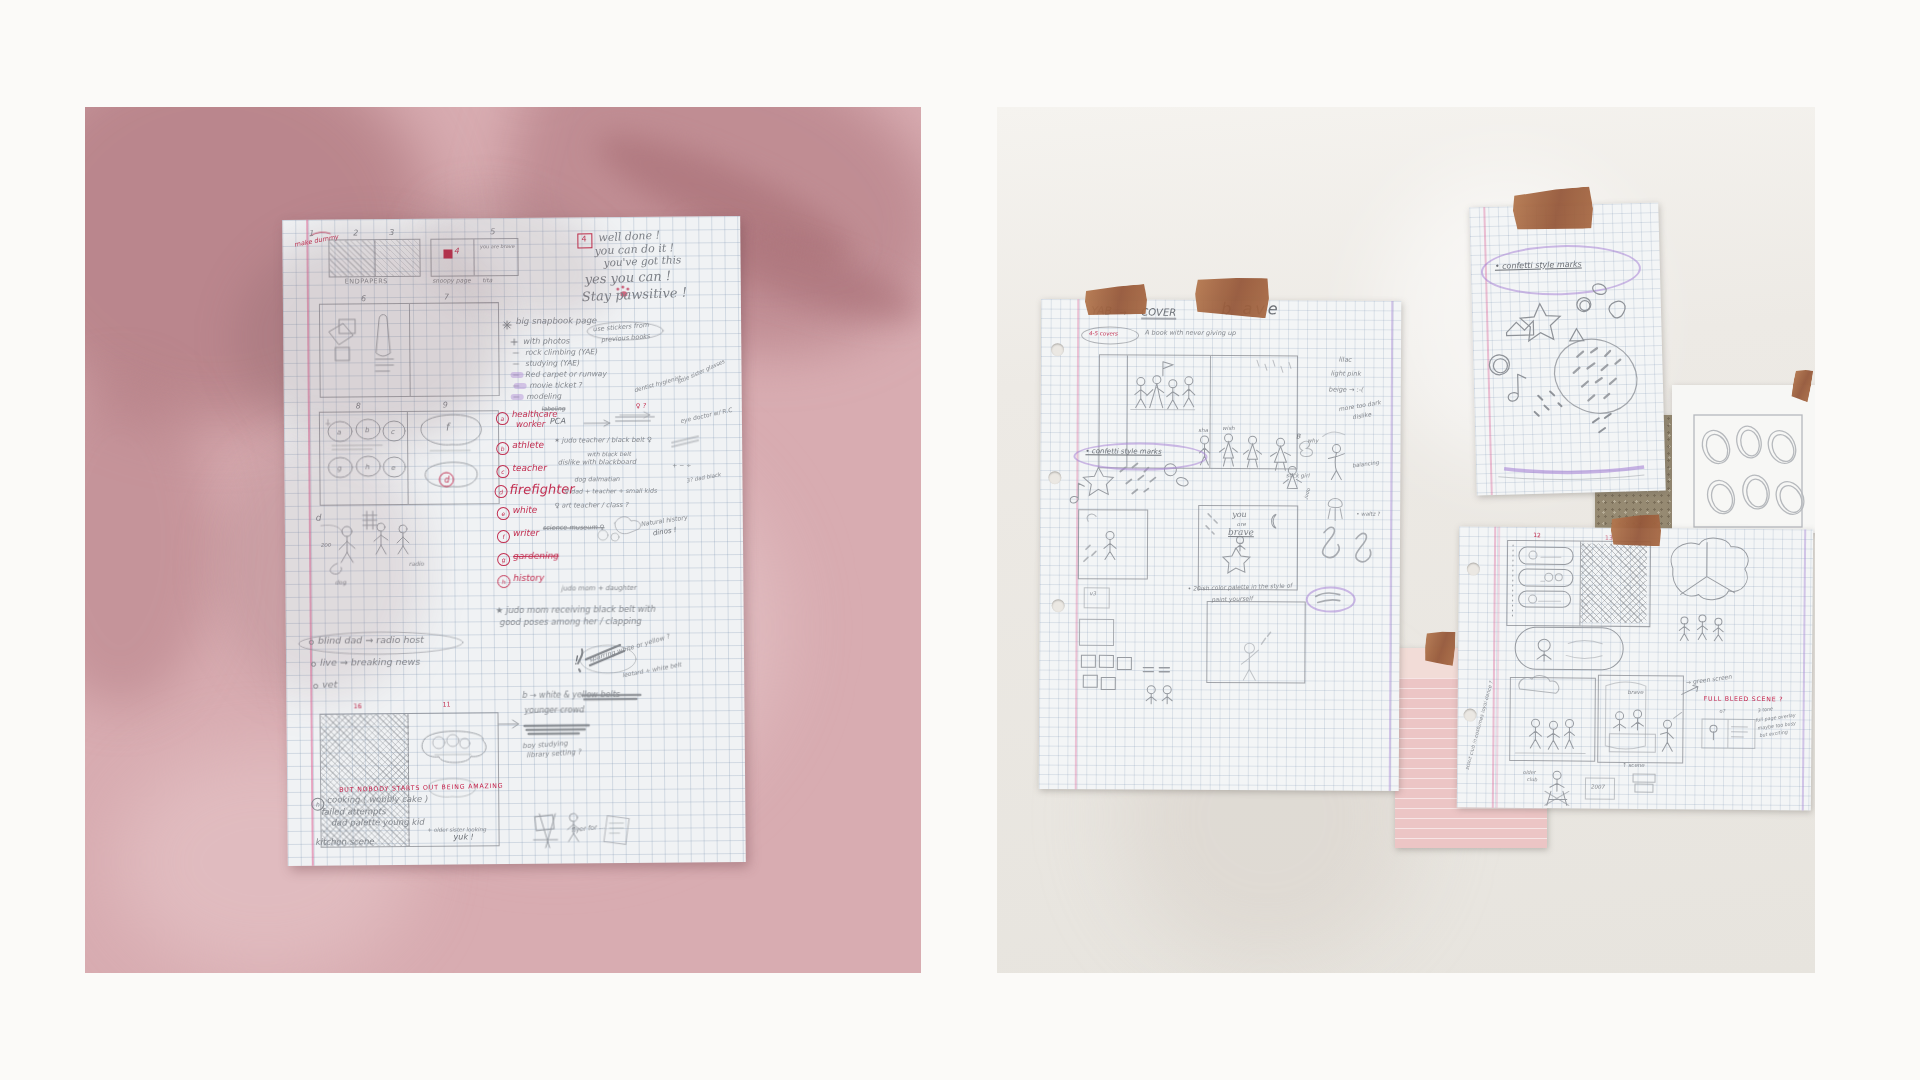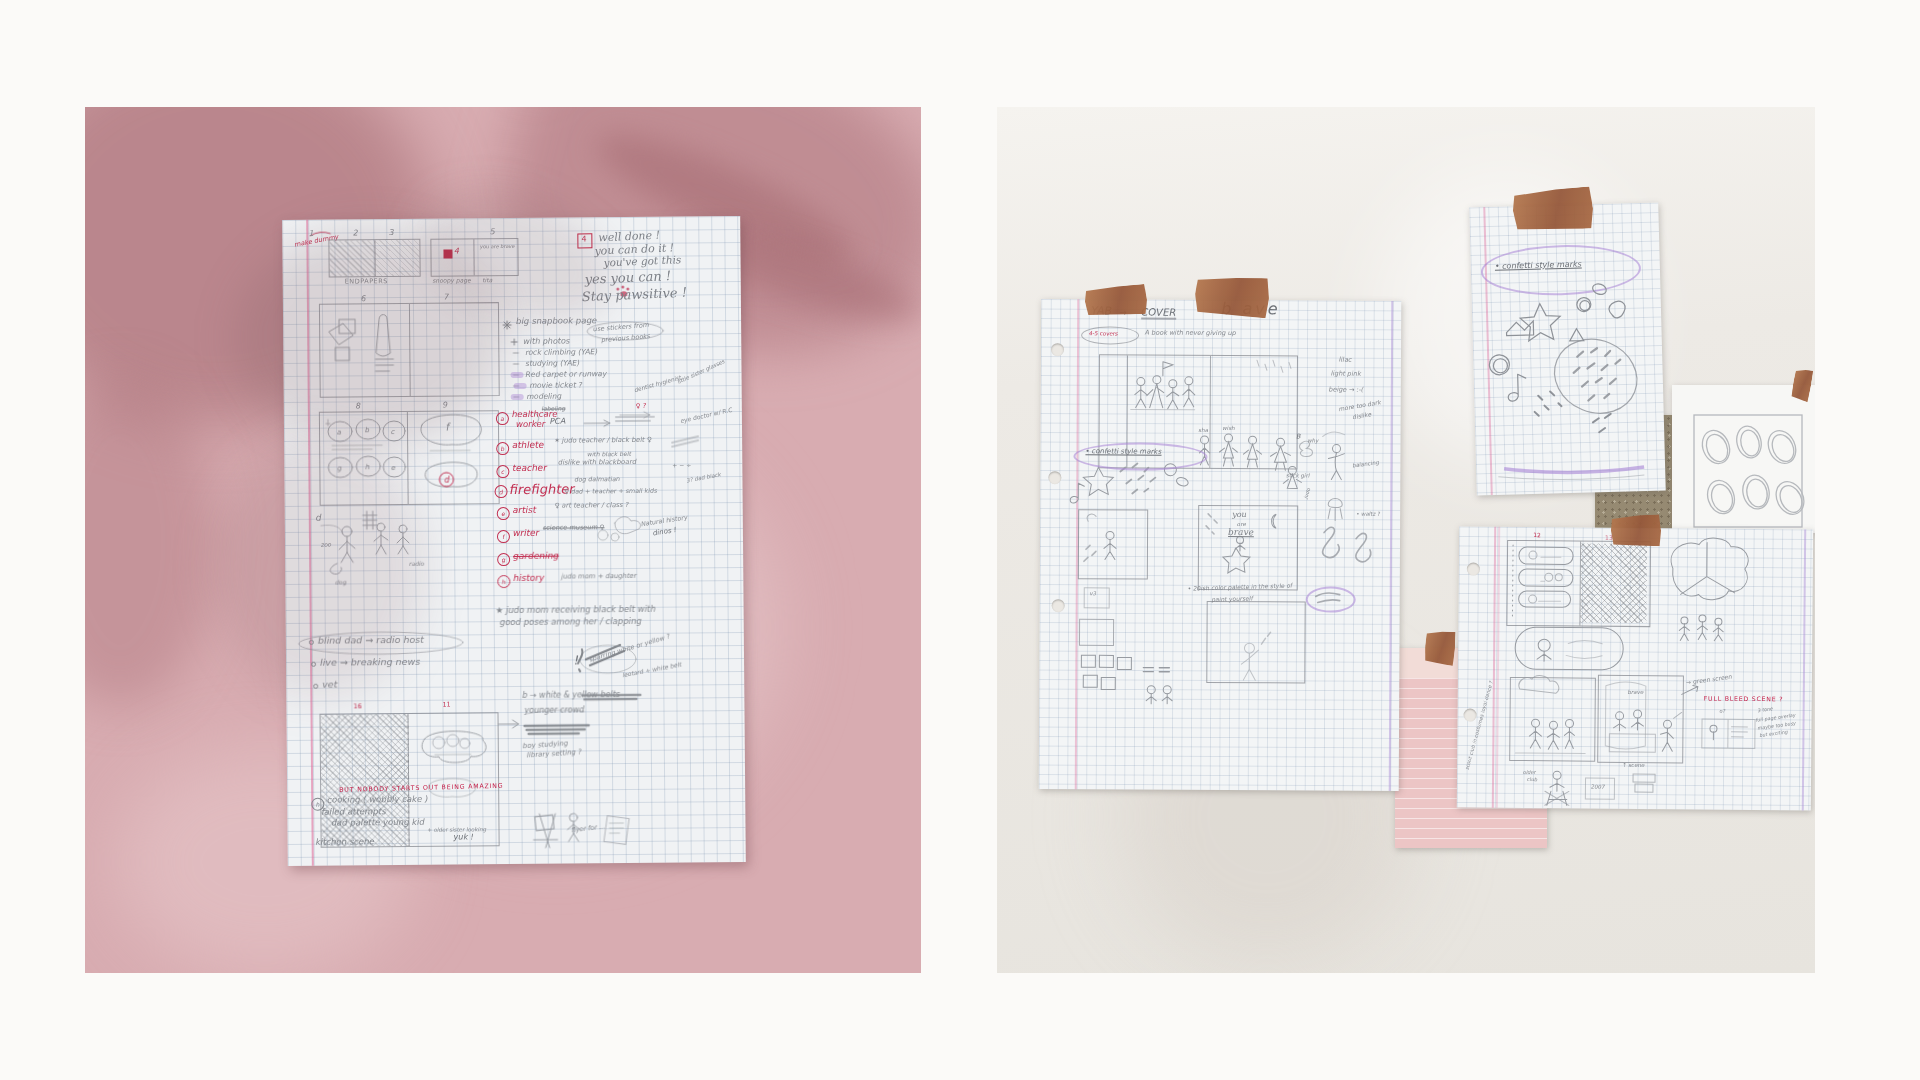--- a/index.html
+++ b/index.html
@@ -244,35 +244,35 @@
     <span class="t pencil" style="left:274px;top:242px;font-size:6.8px">dislike with blackboard</span>
     <span class="t pencil" style="left:388px;top:246px;font-size:6px">+ − ÷</span>
 
     <div class="letter-badge" style="left:210px;top:267px"><span>d</span></div>
     <span class="t red" style="left:225px;top:265px;font-size:13px">firefighter</span>
     <span class="t pencil" style="left:290px;top:258px;font-size:6.3px">dog dalmatian</span>
     <span class="t pencil" style="left:280px;top:270px;font-size:6.3px">♀ dad + teacher + small kids</span>
     <span class="t pencil" style="left:402px;top:258px;font-size:5.5px;transform:rotate(-10deg)">3? dad black</span>
 
     <div class="letter-badge" style="left:212px;top:289px"><span>e</span></div>
-    <span class="t red" style="left:228px;top:287px;font-size:9px">artist</span>
+    <span class="t red" style="left:228px;top:287px;font-size:9px">white</span>
     <span class="t pencil" style="left:270px;top:285px;font-size:6.8px">♀ art teacher / class ?</span>
 
     <div class="letter-badge" style="left:212px;top:312px"><span>f</span></div>
     <span class="t red" style="left:228px;top:310px;font-size:9px">writer</span>
     <span class="t pencil strike" style="left:258px;top:307px;font-size:6.5px">science museum ♀</span>
     <span class="t pencil" style="left:356px;top:300px;font-size:6.3px;transform:rotate(-8deg)">Natural history</span>
     <span class="t pencil2" style="left:368px;top:312px;font-size:7px;transform:rotate(-8deg)">dinos !</span>
 
     <div class="letter-badge" style="left:212px;top:335px"><span>g</span></div>
     <span class="t red strike" style="left:228px;top:333px;font-size:9px">gardening</span>
 
     <div class="letter-badge" style="left:212px;top:357px"><span>h</span></div>
     <span class="t red" style="left:228px;top:355px;font-size:9px">history</span>
-    <span class="t pencil" style="left:276px;top:356px;font-size:6.8px">judo mom + daughter</span>
+    <span class="t pencil" style="left:276px;top:368px;font-size:6.8px">judo mom + daughter</span>
 
     <span class="t pencil" style="left:210px;top:388px;font-size:8.5px">★ judo mom receiving black belt with</span>
     <span class="t pencil" style="left:214px;top:400px;font-size:8.5px">good poses among her / clapping</span>
 
     <span class="t pencil" style="left:36px;top:322px;font-size:6px">zoo</span>
     <span class="t pencil" style="left:50px;top:360px;font-size:6px">dog</span>
     <span class="t pencil" style="left:124px;top:342px;font-size:6px">radio</span>
 
     <div class="abs" style="left:23px;top:420px;width:3px;height:3px;border:1px solid #84888e;border-radius:50%"></div>
     <span class="t pencil" style="left:32px;top:416px;font-size:9.5px">blind dad → radio host</span>

